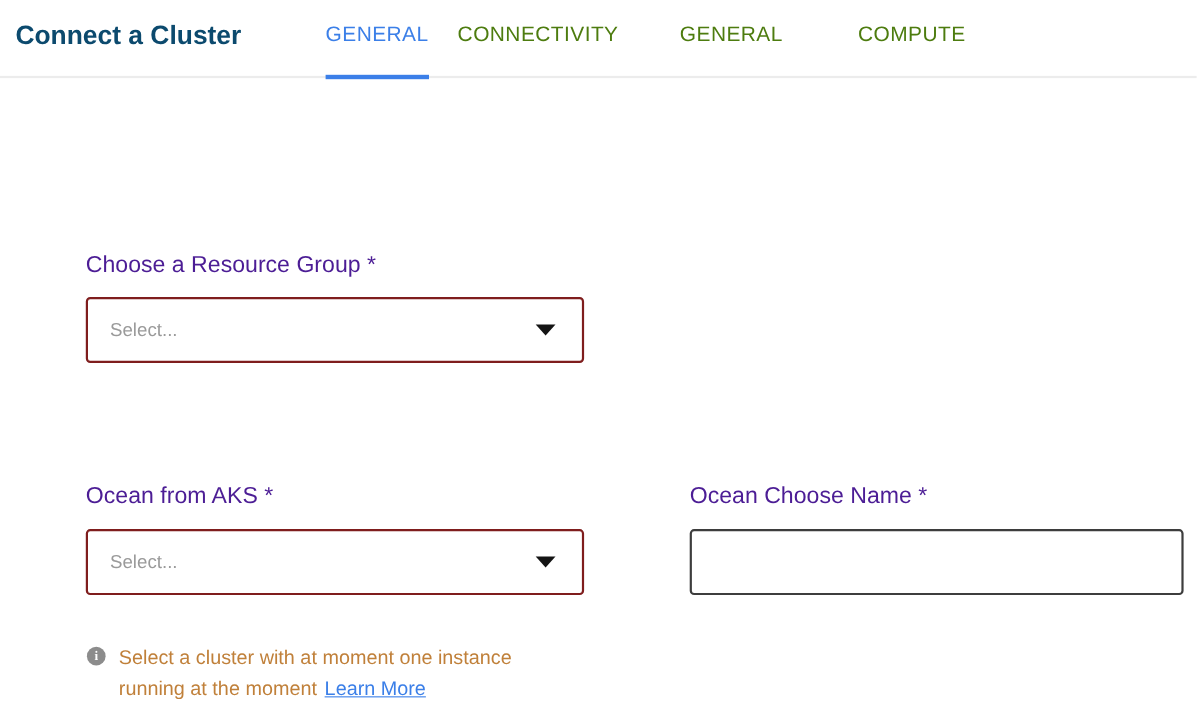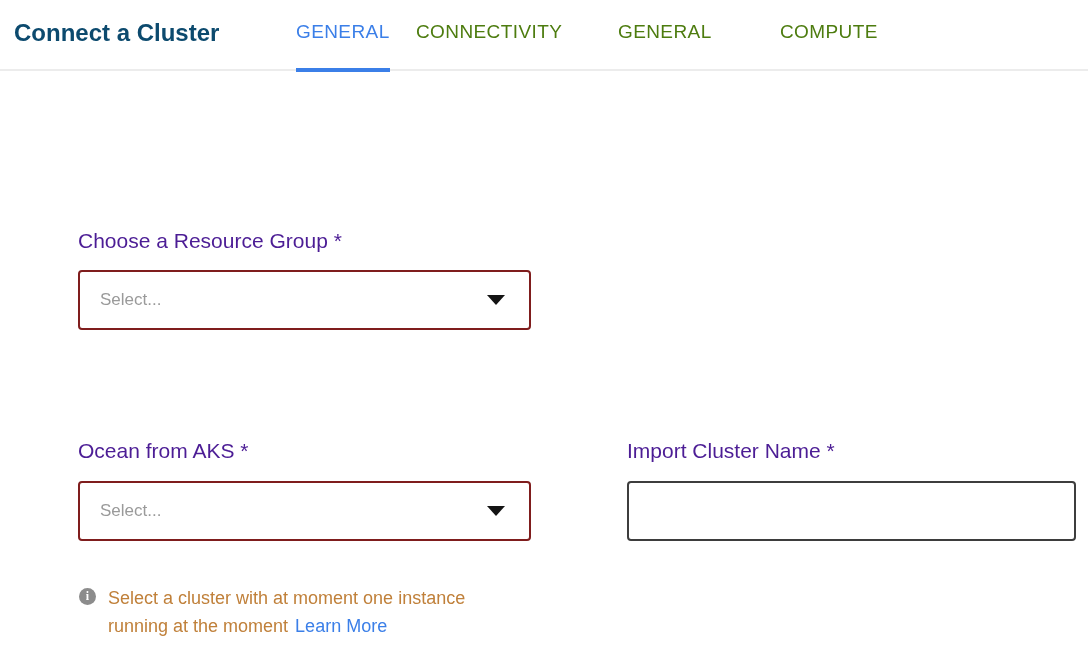--- a/index.html
+++ b/index.html
@@ -133,20 +133,21 @@
   }
   .info-text {
     margin-left: 12px;
     max-width: 382px;
     font-size: 18px;
     line-height: 28px;
     color: #c0803a;
   }
   .learn-more-link {
     color: #3b7fe8;
+    text-decoration: underline;
     margin-left: 7px;
     cursor: pointer;
     white-space: nowrap;
   }
 </style>
 </head>
 <body>
 
 <div class="page-title">Connect a Cluster</div>
 
@@ -162,19 +163,19 @@
   <span class="select-placeholder">Select...</span>
   <span class="caret-down"></span>
 </div>
 
 <div class="field-label label-import-aks">Ocean from AKS *</div>
 <div class="select-box select-import-aks">
   <span class="select-placeholder">Select...</span>
   <span class="caret-down"></span>
 </div>
 
-<div class="field-label label-cluster-name">Import Cluster Name *</div>
+<div class="field-label label-cluster-name">Ocean Choose Name *</div>
 <input class="text-input" type="text" value="" style="">
 
 <div class="info-note">
   <span class="info-icon">i</span>
   <span class="info-text"><span>Select a cluster with at moment one instance running at the moment</span><a class="learn-more-link">Learn More</a></span>
 </div>
 
 </body></html>

